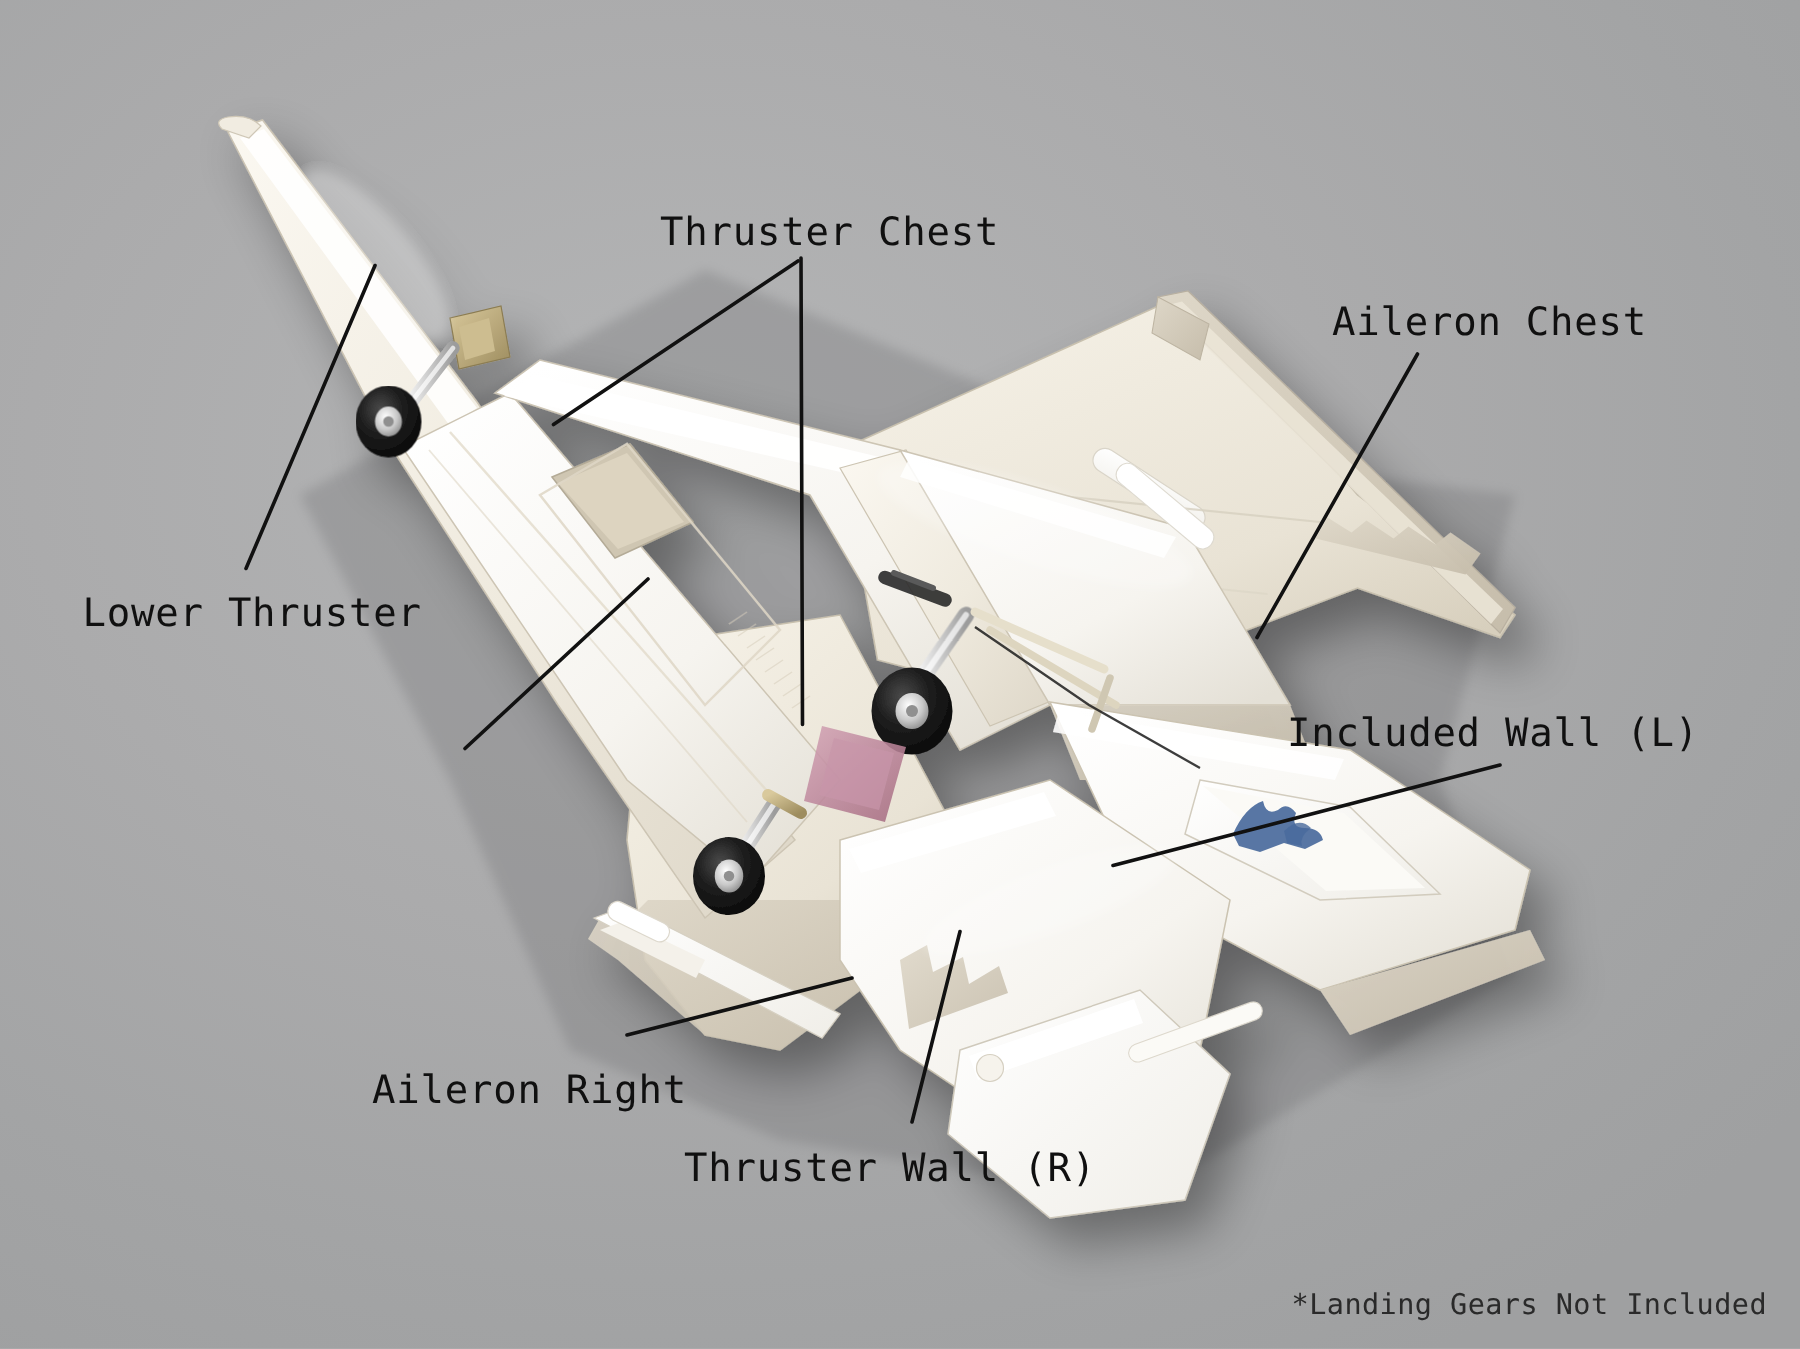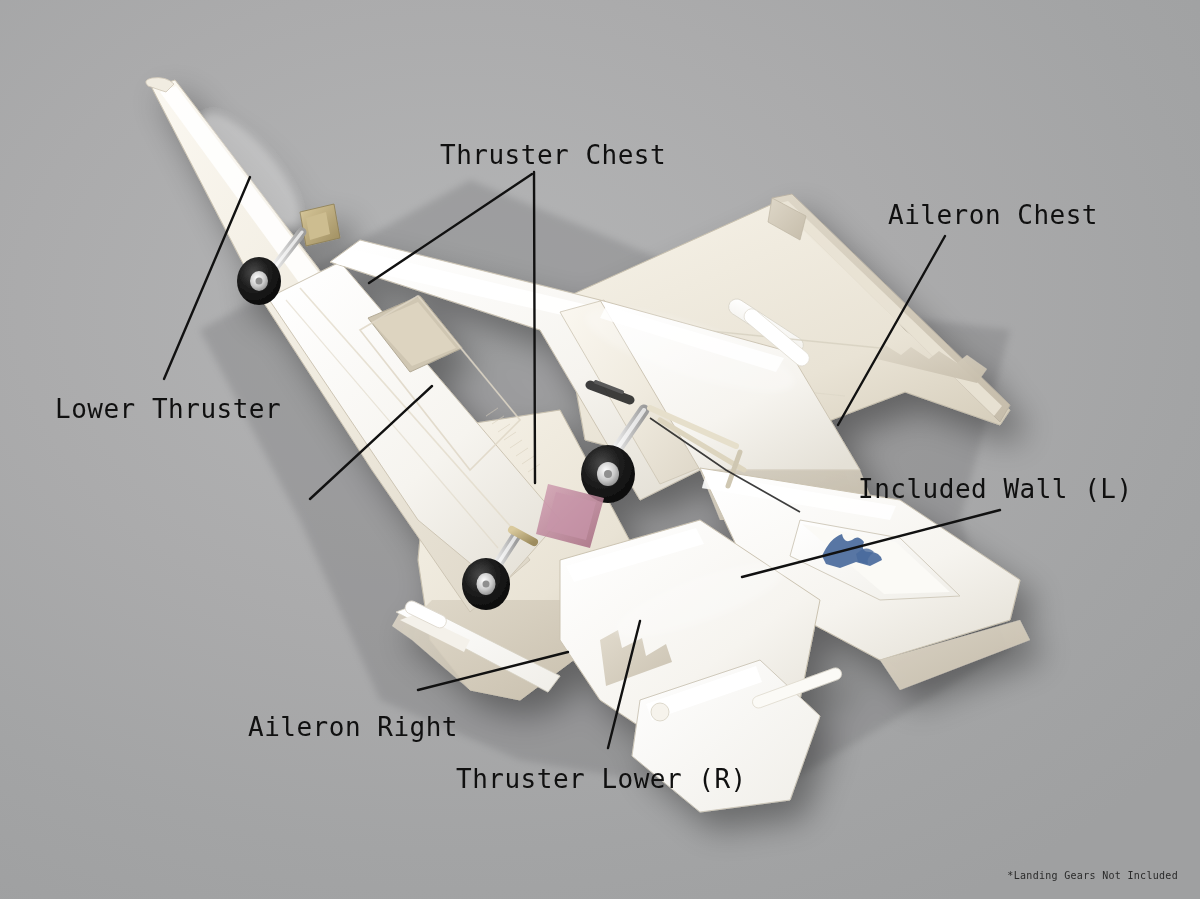--- a/index.html
+++ b/index.html
@@ -21,21 +21,21 @@
     color:#101010;
     font-size:26px;
     letter-spacing:0.5px;
     white-space:nowrap;
     font-weight:400;
     line-height:1;
   }
   .footnote{
     position:absolute;
     color:#2a2a2a;
-    font-size:10px;
+    font-size:19px;
     letter-spacing:0.3px;
     white-space:nowrap;
     right:22px;bottom:18px;
   }
 </style>
 </head>
 <body>
 
 <div id="stage">
 
@@ -269,17 +269,17 @@
       <path d="M418,690 L568,652"></path>
       <path d="M608,748 L640,621"></path>
     </g>
   </svg>
 
   <div class="label" style="left:440px; top:142px;">Thruster Chest</div>
   <div class="label" style="left:888px; top:202px;">Aileron Chest</div>
   <div class="label" style="left:55px;  top:396px;">Lower Thruster</div>
   <div class="label" style="left:858px; top:476px;">Included Wall (L)</div>
   <div class="label" style="left:224px; top:714px;margin-left:24px;">Aileron Right</div>
-  <div class="label" style="left:456px; top:766px;">Thruster Lower (R)</div>
+  <div class="label" style="left:456px; top:766px;">Thruster Wall (R)</div>
 
   <div class="footnote">*Landing Gears Not Included</div>
 
 </div>
 
 </body></html>

